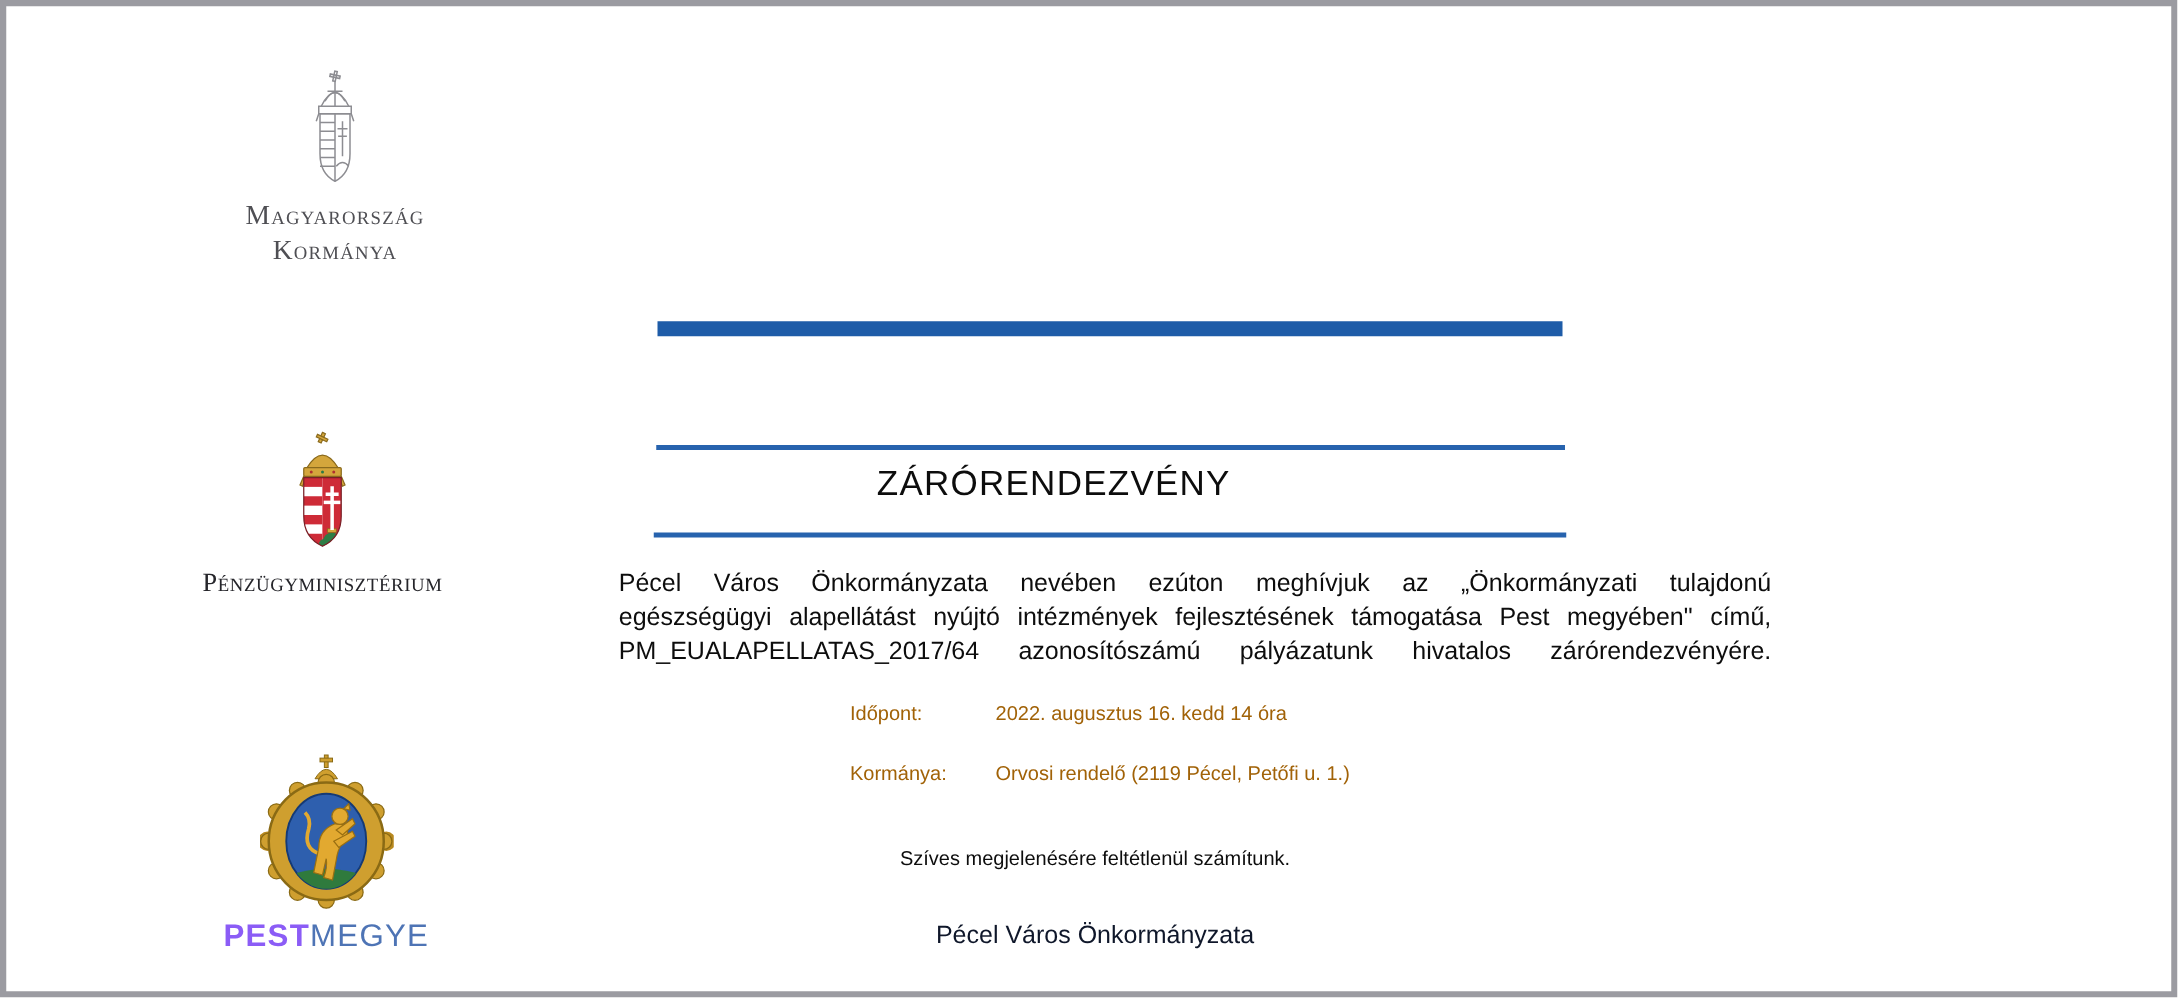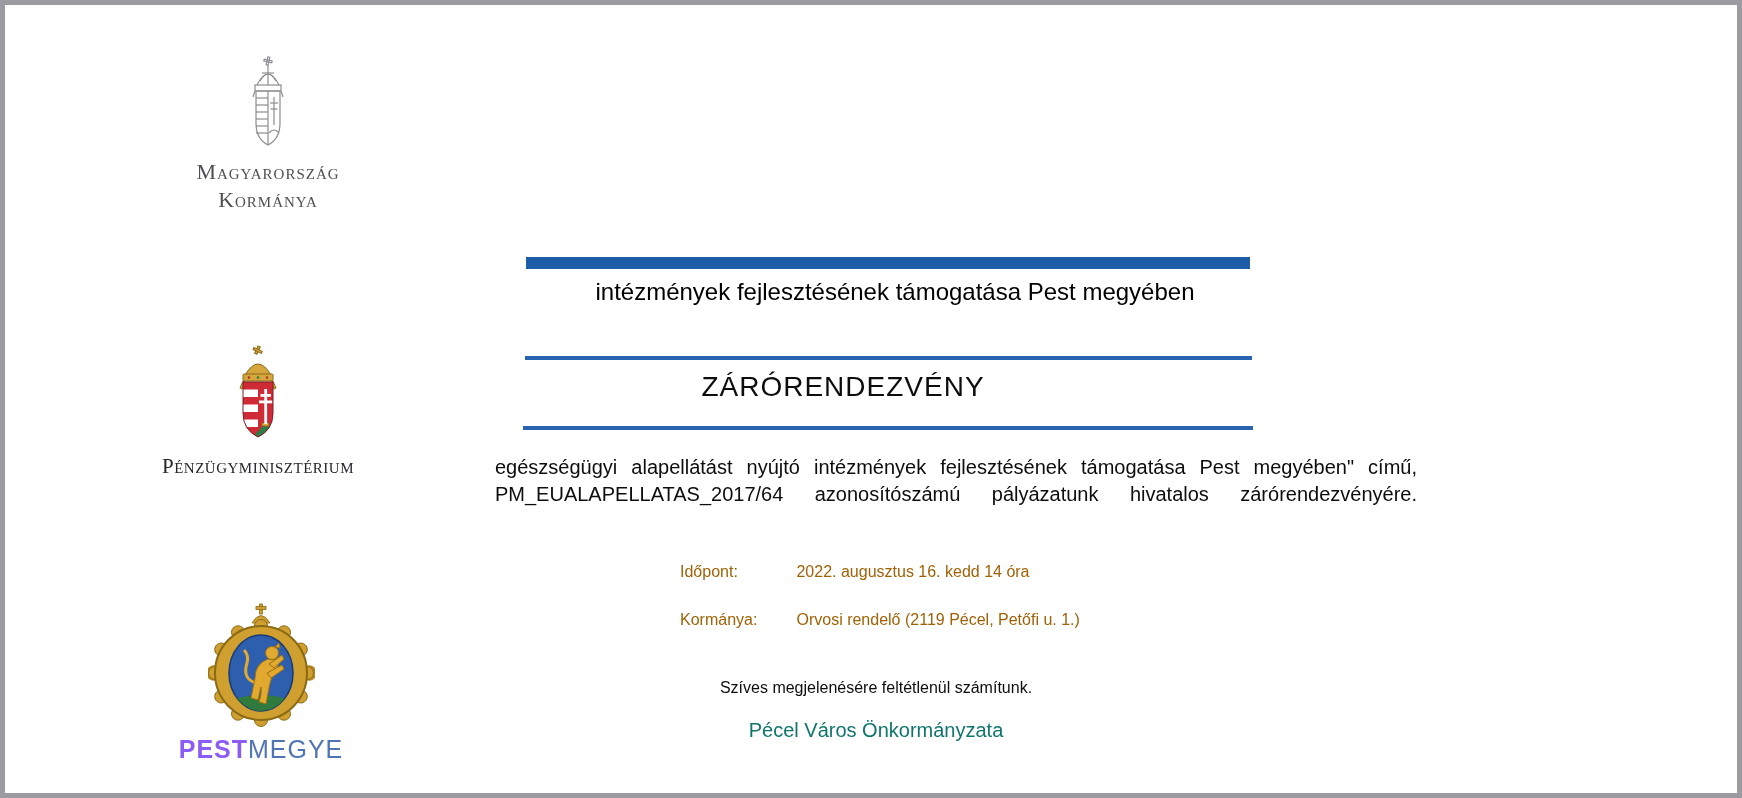--- a/index.html
+++ b/index.html
@@ -72,22 +72,22 @@
   .body-line { text-align: justify; text-align-last: justify; white-space: normal; }
   .detail-row { position: absolute; left: 675px; font-size: 16px; color: #a16207; }
   .detail-row-1 { top: 558px; }
   .detail-row-2 { top: 606px; }
   .detail-label { display: inline-block; width: 112px; }
   .closing {
     position: absolute; left: 508px; top: 674px; width: 726px;
     text-align: center; font-size: 16px; color: #0d0d0d;
   }
   .signature {
-    position: absolute; left: 508px; top: 714px; width: 726px;
-    text-align: center; font-size: 20px; color: #0f766e;
+    position: absolute; left: 508px; top: 732px; width: 726px;
+    text-align: center; font-size: 20px; color: #0f172a;
   }
 </style>
 </head>
 <body>
 
 <div class="page">
 
   <div class="logo-block pm-logo">
     <span>
       <svg width="52" height="105" viewBox="0 0 52 105">
@@ -207,30 +207,30 @@
     </span>
     <div class="logo-text">
       <span class="pest-bold">PEST</span><span class="pest-light">MEGYE</span>
     </div>
   </div>
 
 
   <div class="rule-thick"></div>
 
   <div class="program-title">
-    <div>intézmények fejlesztésének támogatása Pest megyében</div>
   </div>
 
   <div class="rule-thin-1"></div>
 
   <div class="event-type">ZÁRÓRENDEZVÉNY</div>
 
   <div class="rule-thin-2"></div>
 
   <div class="body-par">
+    <div class="body-line">Pécel Város Önkormányzata nevében ezúton meghívjuk az „Önkormányzati tulajdonú</div>
     <div class="body-line">egészségügyi alapellátást nyújtó intézmények fejlesztésének támogatása Pest megyében" című,</div>
     <div class="body-line">PM_EUALAPELLATAS_2017/64 azonosítószámú pályázatunk hivatalos zárórendezvényére.</div>
   </div>
 
   <div class="detail-row detail-row-1">
     <span class="detail-label">Időpont:</span>
     <span>2022. augusztus 16. kedd 14 óra</span>
   </div>
 
   <div class="detail-row detail-row-2">

